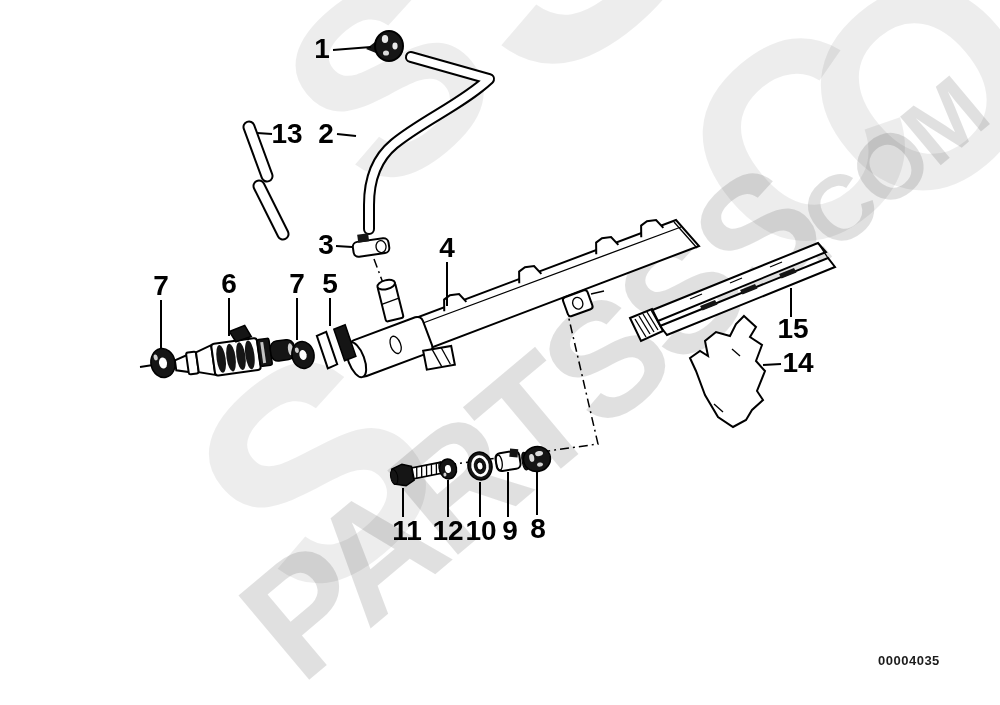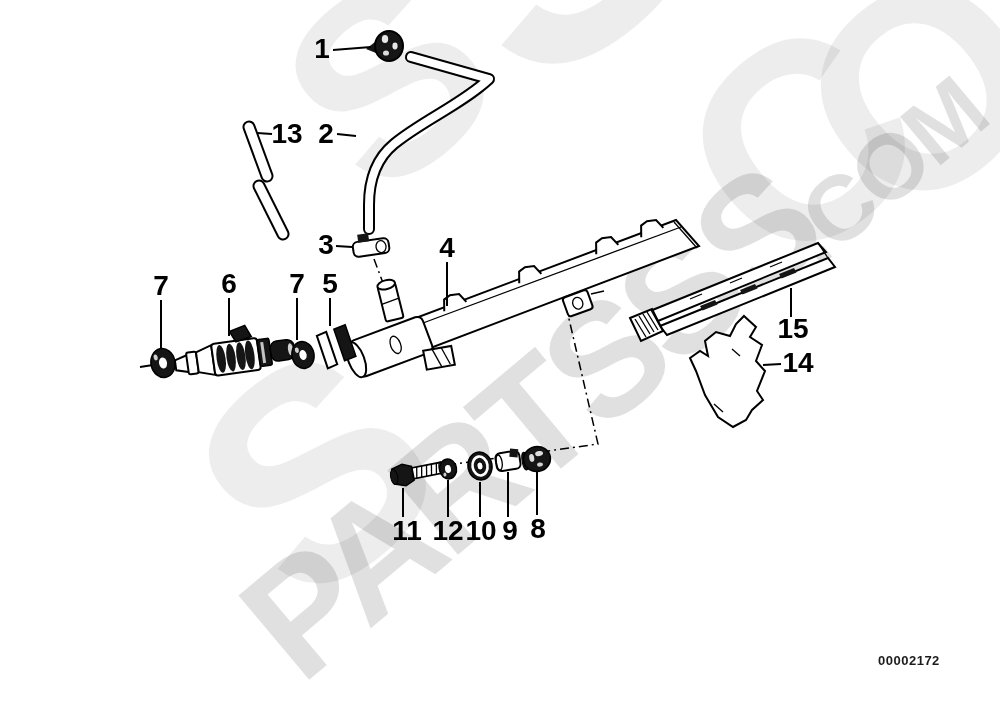--- a/index.html
+++ b/index.html
@@ -234,14 +234,14 @@
     <text class="lbl" x="330" y="293" text-anchor="middle">5</text>
     <text class="lbl" x="407" y="540" text-anchor="middle">11</text>
     <text class="lbl" x="448" y="540" text-anchor="middle">12</text>
     <text class="lbl" x="481" y="540" text-anchor="middle">10</text>
     <text class="lbl" x="510" y="540" text-anchor="middle">9</text>
     <text class="lbl" x="538" y="538" text-anchor="middle">8</text>
     <text class="lbl" x="793" y="338" text-anchor="middle">15</text>
     <text class="lbl" x="798" y="372" text-anchor="middle">14</text>
   </svg>
 
-  <div id="docnum">00002172</div>
+  <div id="docnum">00004035</div>
 </div>
 
 </body></html>

